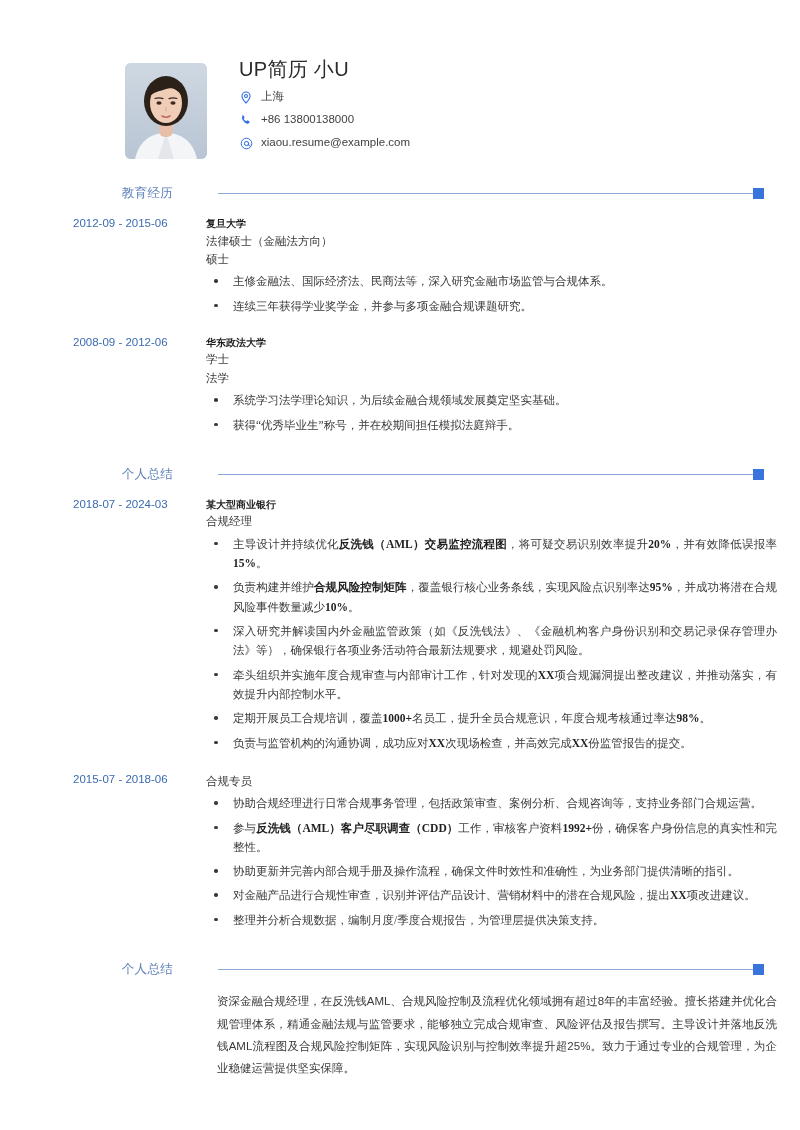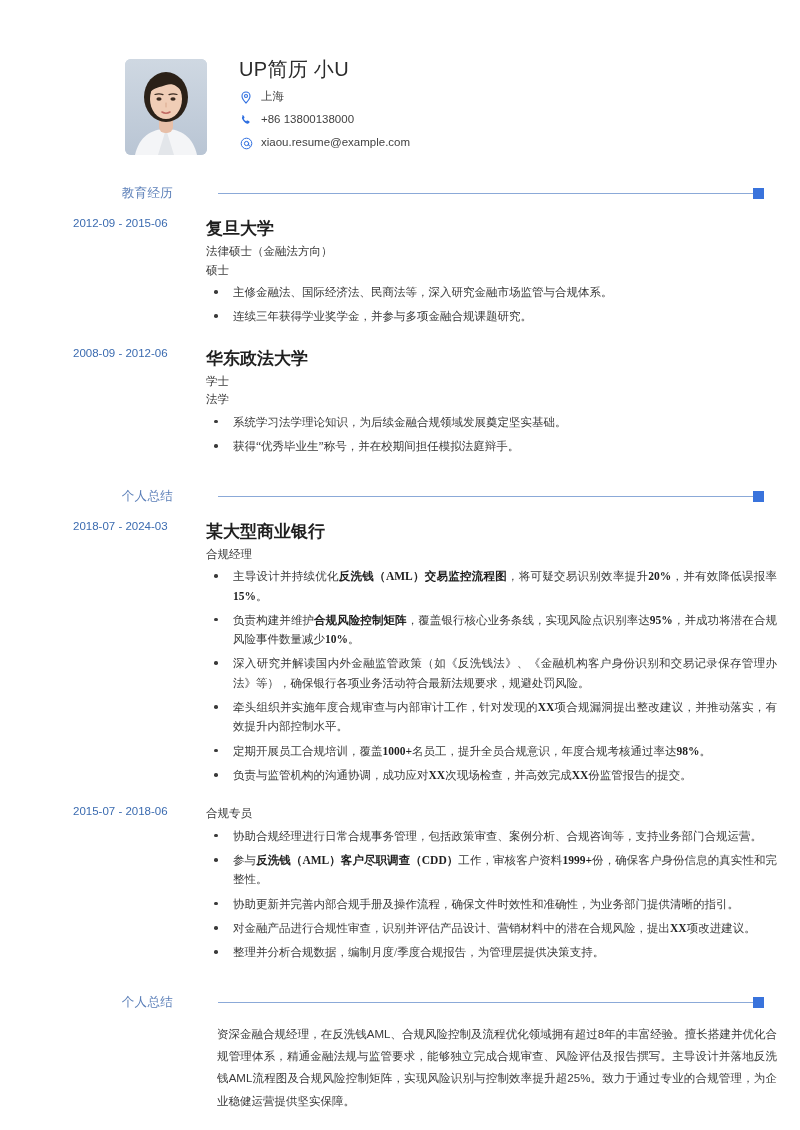--- a/index.html
+++ b/index.html
@@ -21,21 +21,21 @@
     width: 800px;
     height: 1130px;
     background: #ffffff;
     box-sizing: border-box;
     padding: 0;
   }
 
   
   .header {
     display: flex;
-    align-items: center;
+    align-items: flex-end;
     padding: 55px 0 0 125px;
   }
   .photo {
     width: 82px;
     height: 96px;
     border-radius: 6px;
     overflow: hidden;
     flex: 0 0 auto;
     background: #c9d3de;
     position: relative;
@@ -119,21 +119,21 @@
     color: #3b6bb0;
     text-align: left;
     padding-top: 1px;
     white-space: nowrap;
   }
   .entry-body {
     flex: 1 1 auto;
     padding-left: 15px;
   }
   .entry-org {
-    font-size: 17px;
+    font-size: 10px;
     font-weight: bold;
     color: #1f1f1f;
     line-height: 1.55;
   }
   .entry-sub {
     font-size: 11.5px;
     color: #3a3a3a;
     line-height: 1.6;
   }
 
@@ -308,21 +308,21 @@
       </ul>
     </div>
   </div>
 
   <div class="entry">
     <div class="entry-date">2015-07 - 2018-06</div>
     <div class="entry-body">
       <div class="entry-sub">合规专员</div>
       <ul class="bullets">
         <li>协助合规经理进行日常合规事务管理，包括政策审查、案例分析、合规咨询等，支持业务部门合规运营。</li>
-        <li>参与<b>反洗钱（AML）客户尽职调查（CDD）</b>工作，审核客户资料<b>1999+</b>份，确保客户身份信息的真实性和完整性。</li>
+        <li>参与<b>反洗钱（AML）客户尽职调查（CDD）</b>工作，审核客户资料<b>1992+</b>份，确保客户身份信息的真实性和完整性。</li>
         <li>协助更新并完善内部合规手册及操作流程，确保文件时效性和准确性，为业务部门提供清晰的指引。</li>
         <li>对金融产品进行合规性审查，识别并评估产品设计、营销材料中的潜在合规风险，提出<b>XX</b>项改进建议。</li>
         <li>整理并分析合规数据，编制月度/季度合规报告，为管理层提供决策支持。</li>
       </ul>
     </div>
   </div>
 
   <div class="section-head">
     <div class="section-title">个人总结</div>
     <div class="section-rule"></div>

